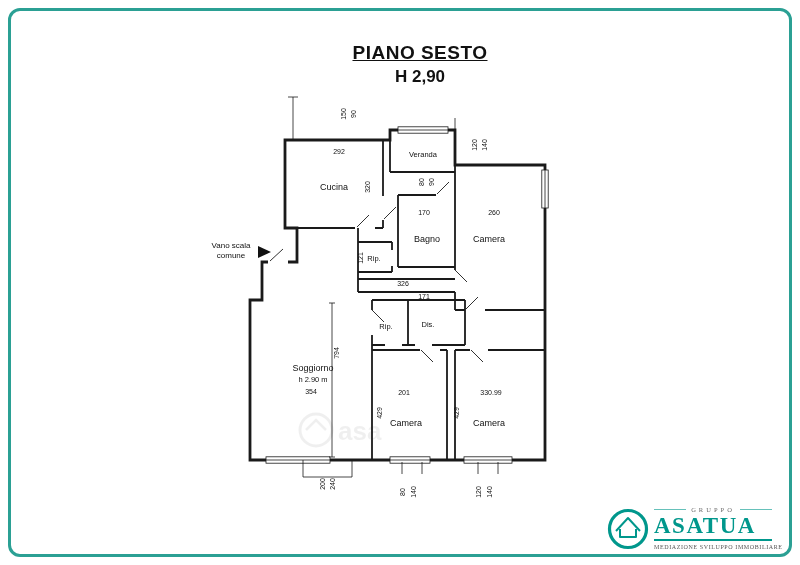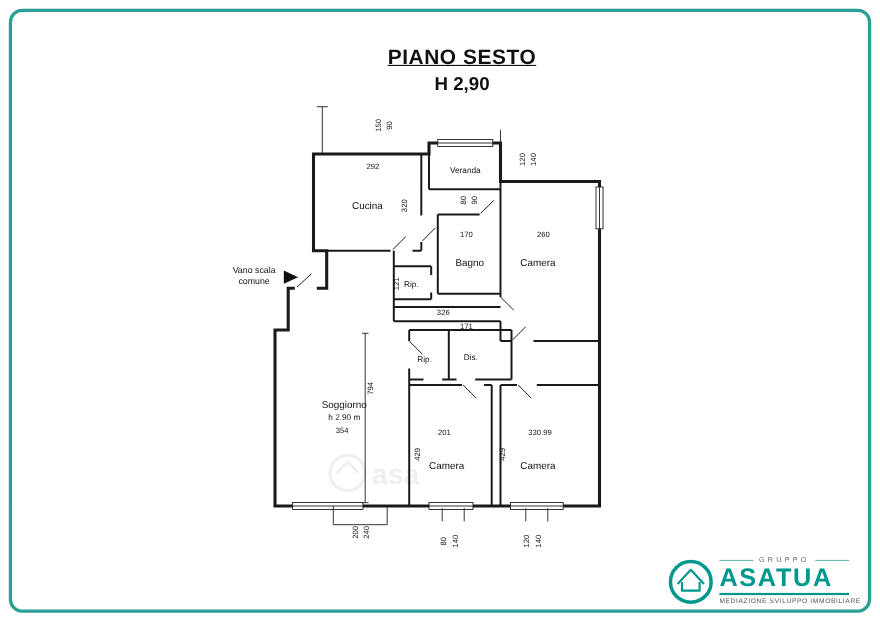--- a/index.html
+++ b/index.html
@@ -31,21 +31,21 @@
   .dim{font-size:7px;}
   .note{font-size:8px;}
   .wm{opacity:.07;}
   .wm text{font-size:26px;font-weight:bold;fill:#333;text-anchor:start;}
   .arrow{fill:#111;stroke:none;}
   
   .logo{position:absolute;right:28px;bottom:14px;display:flex;align-items:center;gap:3px;}
   .lc{fill:none;stroke:var(--accent);stroke-width:3.2;}
   .lh{fill:none;stroke:var(--accent);stroke-width:2;stroke-linejoin:round;}
   .lhm{fill:#fff;stroke:none;}
-  .logo-text{display:flex;flex-direction:column;width:118px;}
+  .logo-text{display:flex;flex-direction:column;width:118px;font-family:Liberation Serif, serif;}
   .logo-gruppo{display:flex;align-items:center;gap:5px;color:#6a6a6a;font-size:6.5px;letter-spacing:3px;}
   .gline{flex:1;height:1px;background:var(--accent);opacity:.6;}
   .logo-brand{font-size:23px;font-weight:bold;color:var(--accent);letter-spacing:1.5px;line-height:1;margin-top:1px;}
   .logo-divider{height:2px;background:var(--accent);margin:2px 0 3px;}
   .logo-tagline{font-size:6px;letter-spacing:.6px;color:#555;white-space:nowrap;}
 </style>
 </head>
 <body>
 
 <div class="page">

